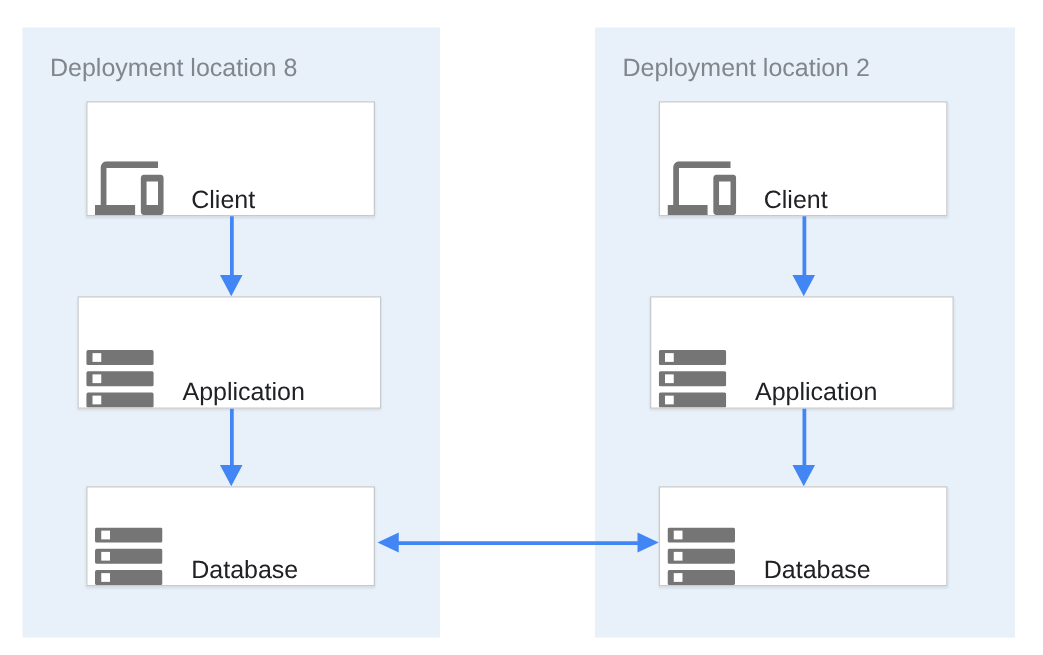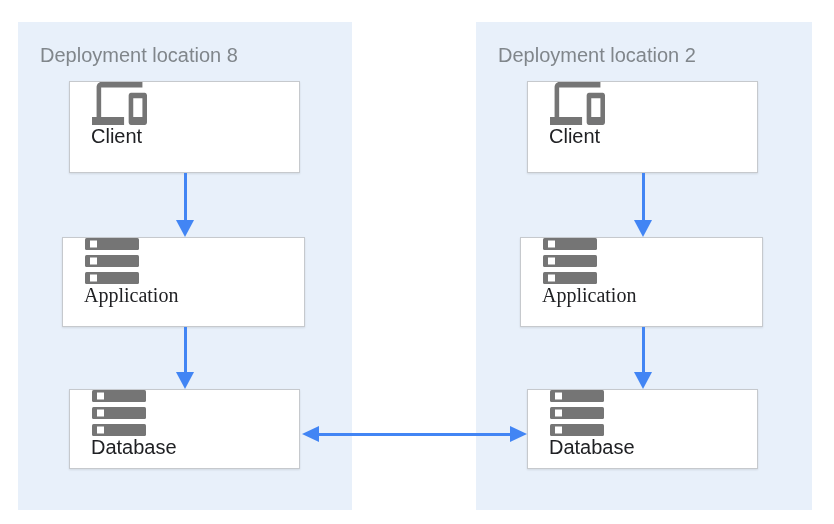--- a/index.html
+++ b/index.html
@@ -18,26 +18,25 @@
   .panel-title {
     position:absolute; left:22px; top:20px;
     font-size:20px; line-height:26px; color:#80868B;
     white-space:nowrap;
   }
   .node {
     position:absolute;
     background:#ffffff;
     border:1px solid #C6C9CD;
     box-shadow:0 1px 2px rgba(0,0,0,0.10);
-    display:flex; align-items:flex-start;
-    padding-left:21px;
-    flex-direction:column;
+    display:flex; align-items:flex-end;
+    padding-left:5px;
   }
   .node-client      { left:51px; top:59px;  width:231px; height:92px; }
-  .node-application { left:44px; top:215px; width:243px; height:90px;font-family:Liberation Serif, serif; }
+  .node-application { left:44px; top:215px; width:243px; height:90px; }
   .node-database    { left:51px; top:367px; width:231px; height:80px; }
   .node .icon {
     width:56px; display:flex; align-items:center; justify-content:center;
     margin-right:22px; flex:0 0 auto;
   }
   .node-label {
     font-size:20px; color:#202124; white-space:nowrap;
   }
   
   .v-arrow { position:absolute; left:158px; width:18px; }

